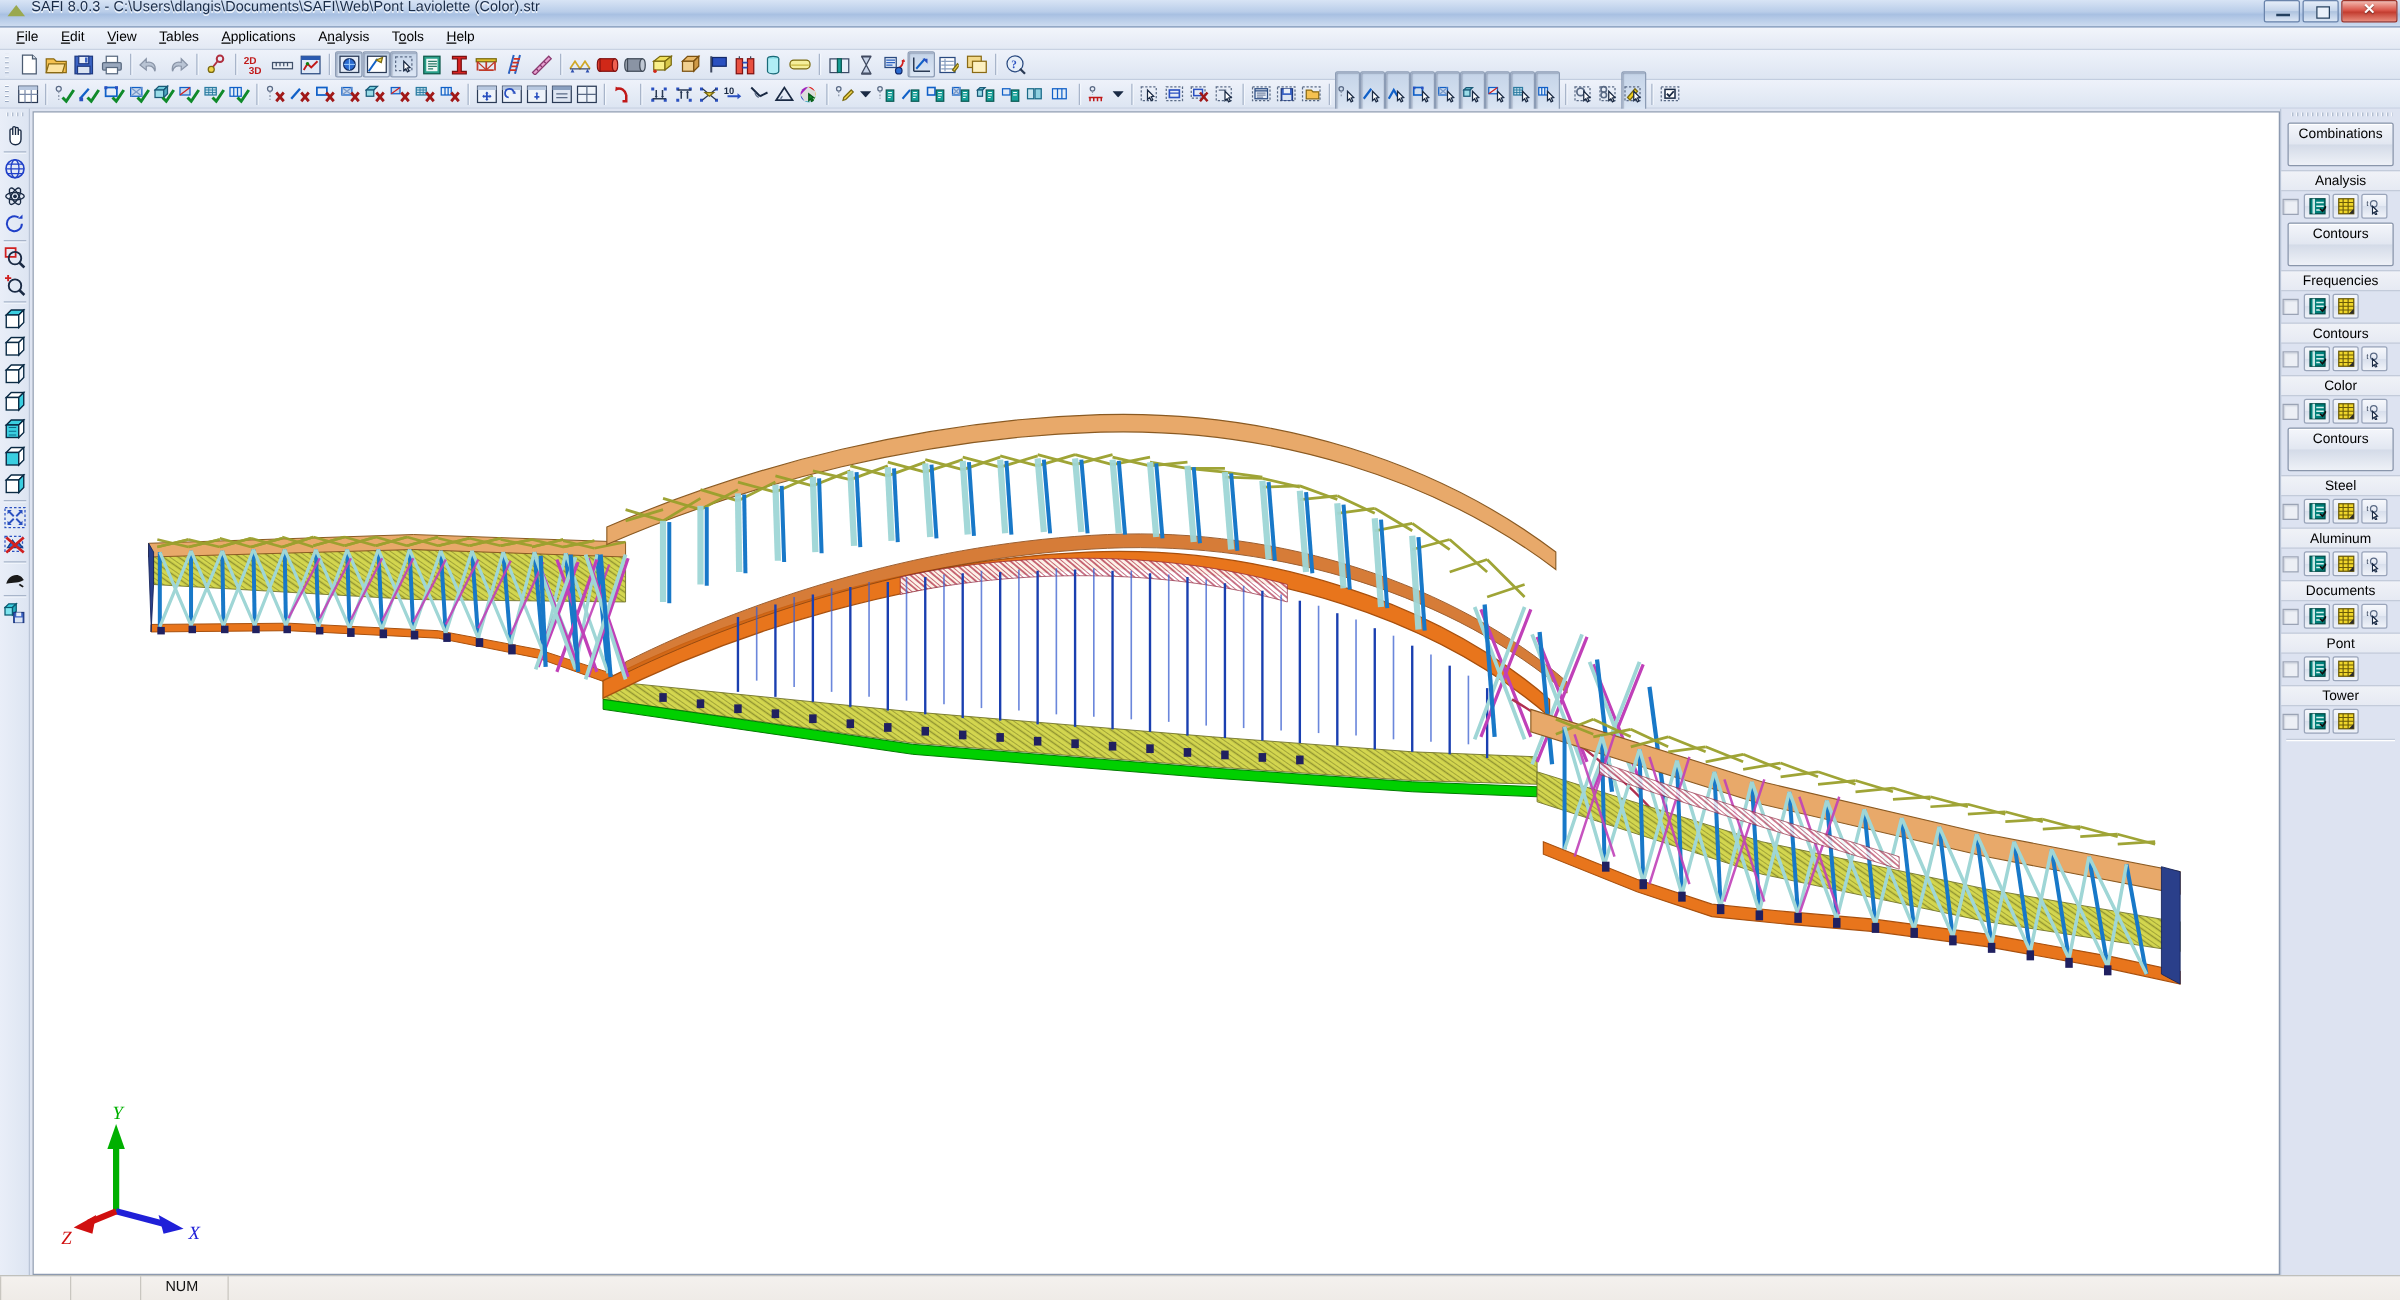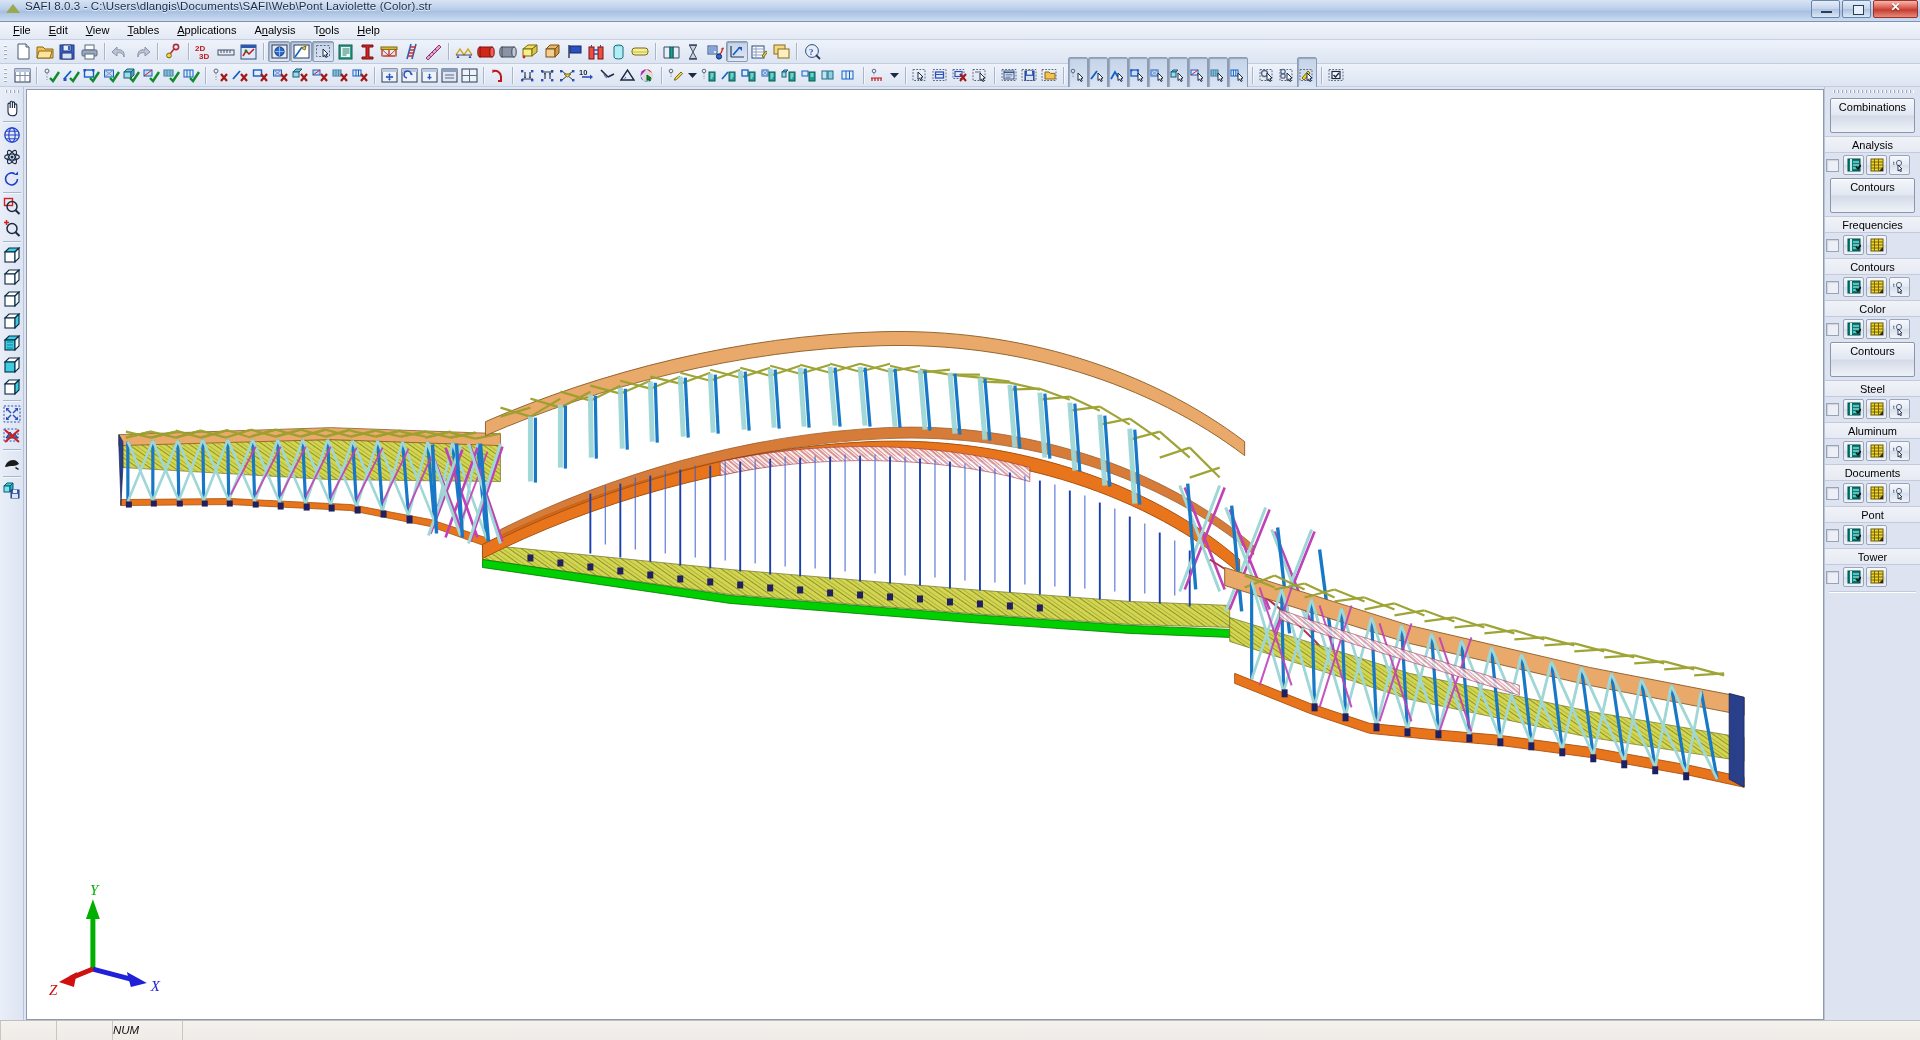--- a/index.html
+++ b/index.html
@@ -199,21 +199,21 @@
     background: linear-gradient(180deg,#f4f1ee 0%, #efebe7 100%);
     border-top: 1px solid #c0c0bb;
     display: flex; align-items: center;
     font-size: 11.5px; color: #111;
   }
   .status-left { flex: 1 1 auto; padding-left: 6px; }
   .status-cell {
     width: 56px; height: 19px; line-height: 19px; text-align: center;
     border-left: 1px solid #c9c6c0;
   }
-  .status-cell.num { width: 70px; padding-right: 4px; text-align: left; font-style: italic; }
+  .status-cell.num { width: 70px; padding-right: 4px; text-align: center; }
 </style>
 </head>
 <body>
 
 <div id="app">
 
   <div class="titlebar">
     <div class="title-icon"></div>
     <div class="title-text">SAFI 8.0.3 - C:\Users\dlangis\Documents\SAFI\Web\Pont Laviolette (Color).str</div>
     <div class="winbtns">

